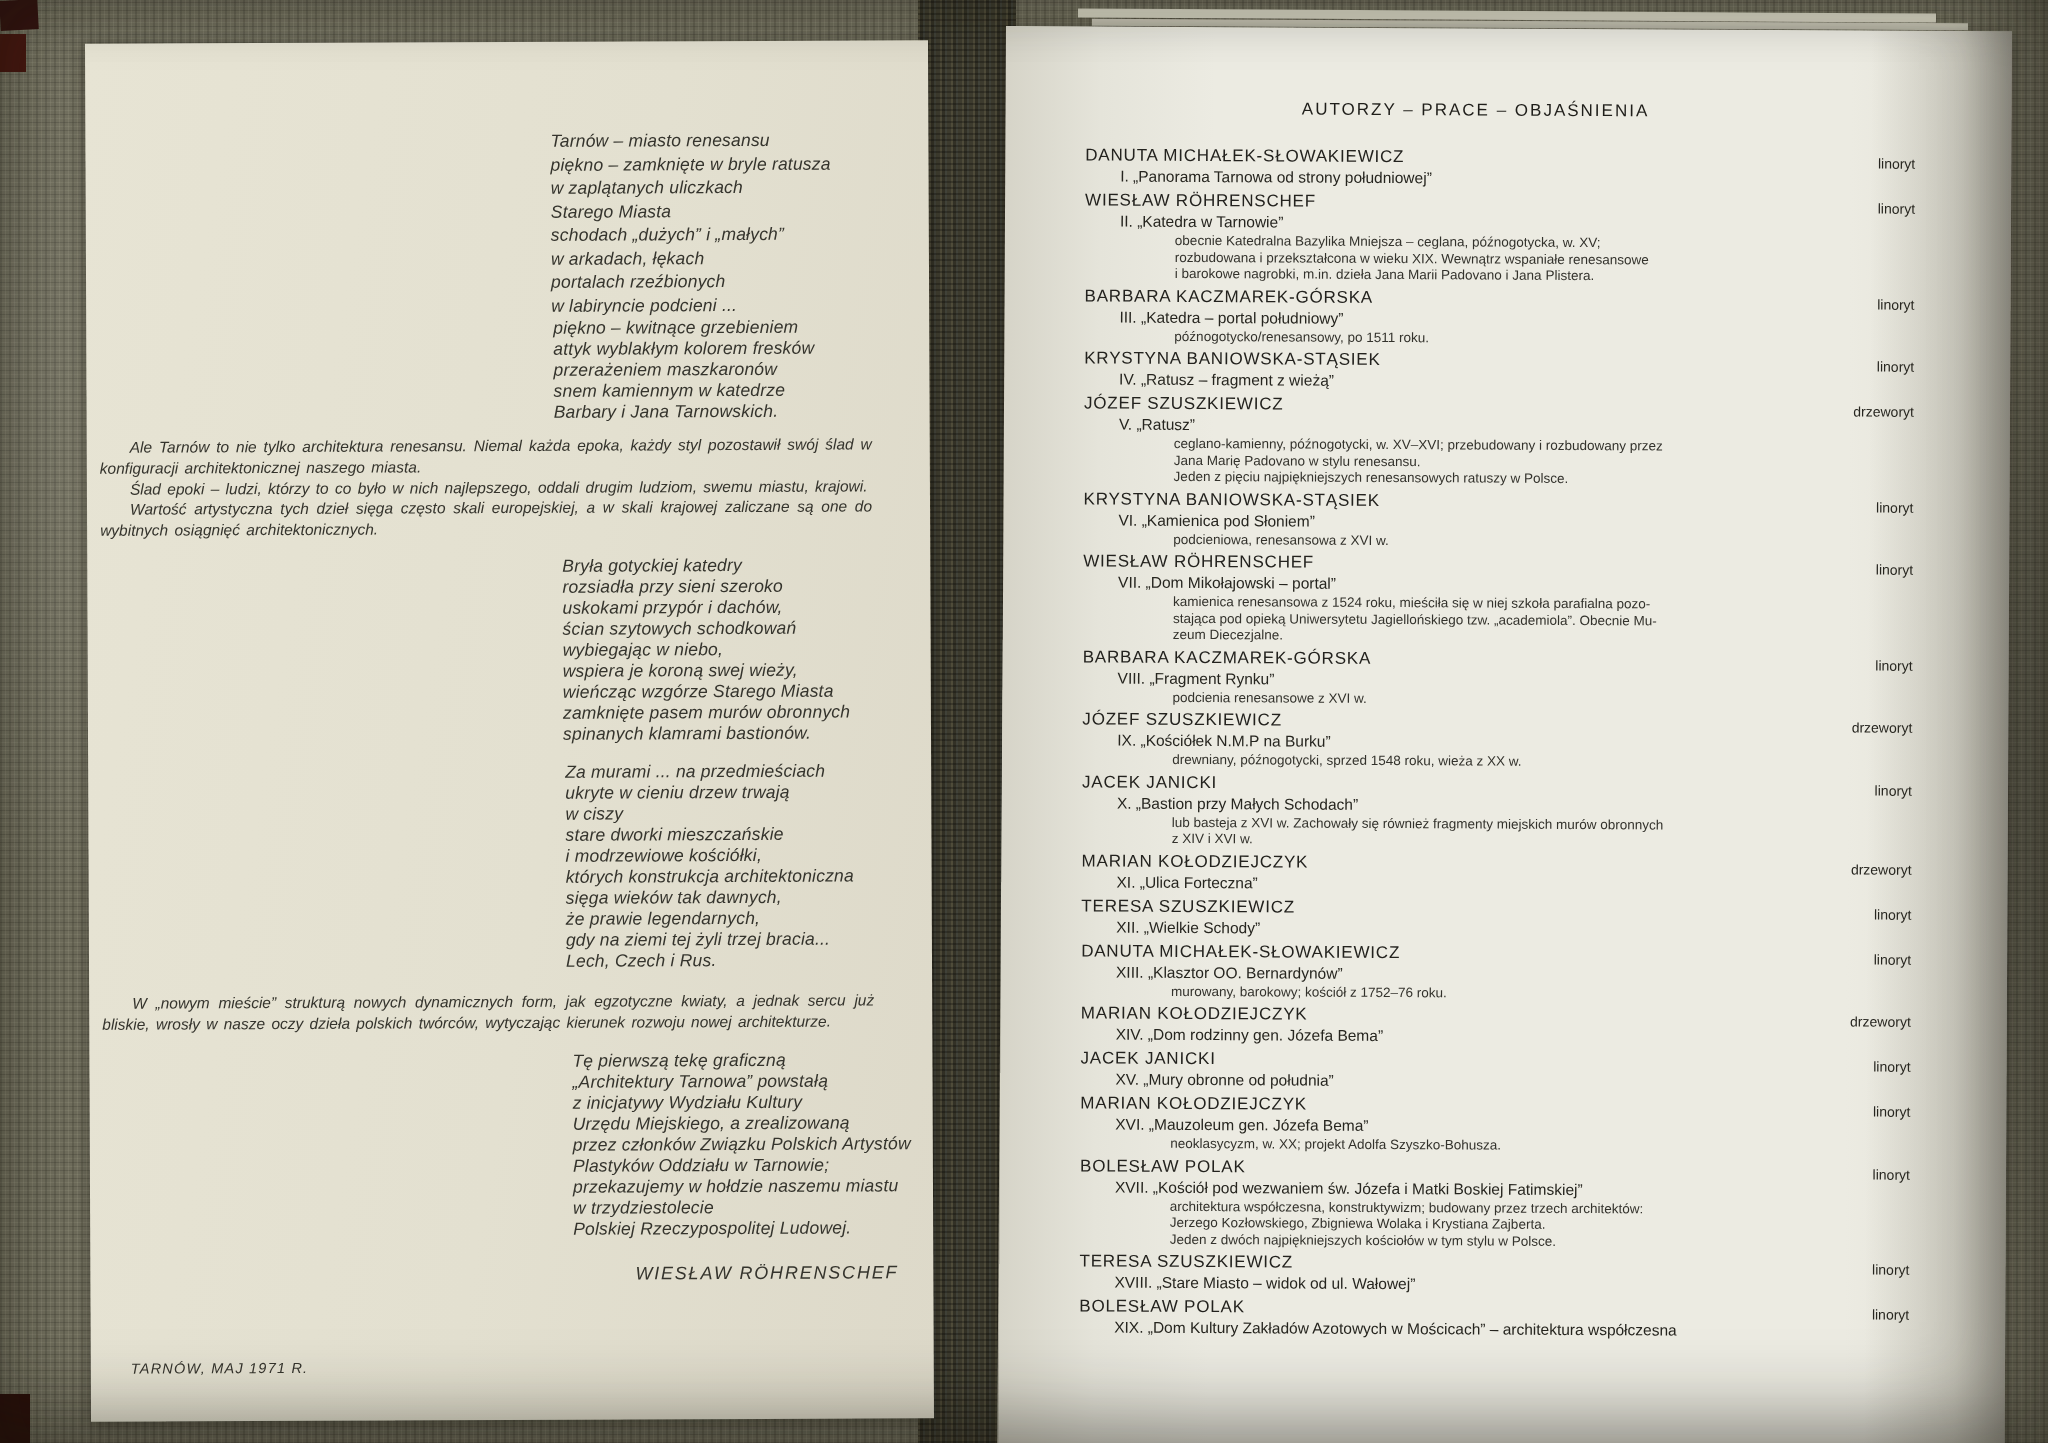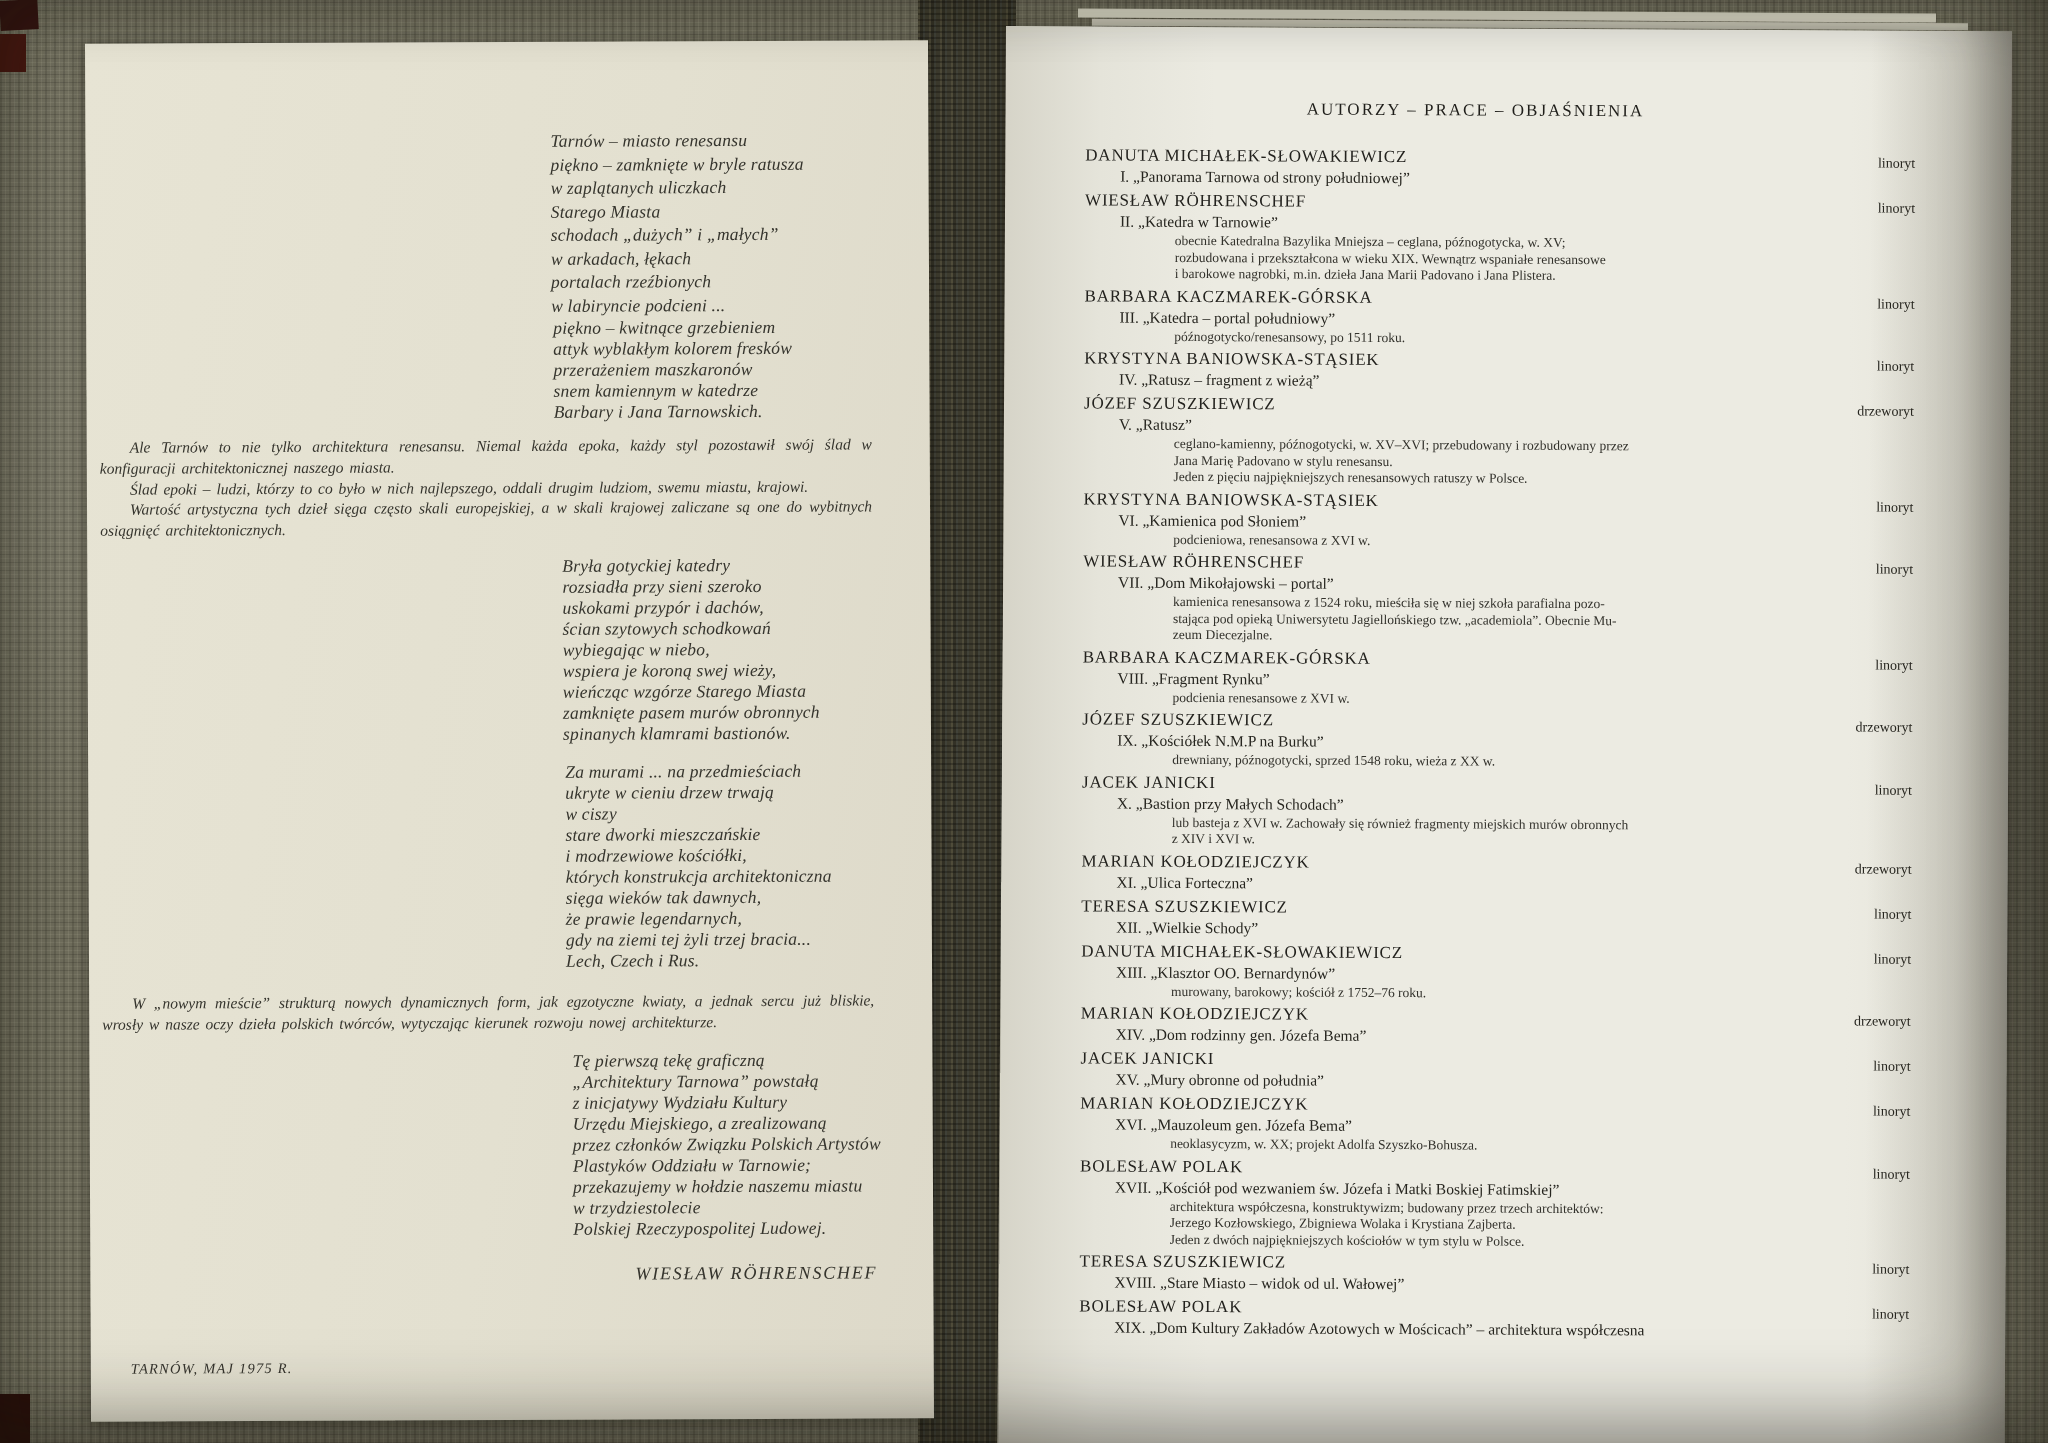--- a/index.html
+++ b/index.html
@@ -1,18 +1,18 @@
 <!DOCTYPE html>
 <html><head>
 <meta charset="utf-8">
 <style>
   html,body{margin:0;padding:0;background:#555348;}
   .canvas{
     position:relative;width:2048px;height:1443px;overflow:hidden;
-    font-family:Liberation Serif, serif;
+    font-family:Liberation Sans, sans-serif;
     background-color:#6e6c5b;
     background-image:
       radial-gradient(1200px 800px at 15% 30%, rgba(255,255,248,0.10), rgba(0,0,0,0) 60%),
       radial-gradient(1500px 900px at 88% 55%, rgba(0,0,0,0.20), rgba(0,0,0,0) 55%),
       repeating-linear-gradient(90deg, rgba(50,48,38,0.22) 0 2px, rgba(0,0,0,0) 2px 5px, rgba(215,210,185,0.10) 5px 6px, rgba(0,0,0,0) 6px 9px),
       repeating-linear-gradient(0deg, rgba(35,33,26,0.20) 0 1px, rgba(0,0,0,0) 1px 4px, rgba(230,225,200,0.08) 4px 5px, rgba(0,0,0,0) 5px 8px);
   }
   .mark{position:absolute;z-index:2;}
   .mark1{left:0;top:0;width:38px;height:30px;background:#331310;transform:rotate(-3deg);}
   .mark2{left:0;top:34px;width:26px;height:38px;background:#451710;}
@@ -126,21 +126,21 @@
     <div class="lp-text lp-stanza s5">Tę pierwszą tekę graficzną
 „Architektury Tarnowa” powstałą
 z inicjatywy Wydziału Kultury
 Urzędu Miejskiego, a zrealizowaną
 przez członków Związku Polskich Artystów
 Plastyków Oddziału w Tarnowie;
 przekazujemy w hołdzie naszemu miastu
 w trzydziestolecie
 Polskiej Rzeczypospolitej Ludowej.</div>
     <div class="lp-text signature">WIESŁAW RÖHRENSCHEF</div>
-    <div class="lp-text date-line">TARNÓW, MAJ 1975 R.</div>
+    <div class="lp-text date-line">TARNÓW, MAJ 1971 R.</div>
   </div>
 
   <div class="page right-page">
     <div class="rp-content">
       <div class="rp-title">AUTORZY  –  PRACE  –  OBJAŚNIENIA</div>
       <div class="entries">
 
           <div class="entry">
             <div class="author">DANUTA MICHAŁEK-SŁOWAKIEWICZ</div>
             <div class="work">I. „Panorama Tarnowa od strony południowej”</div>

